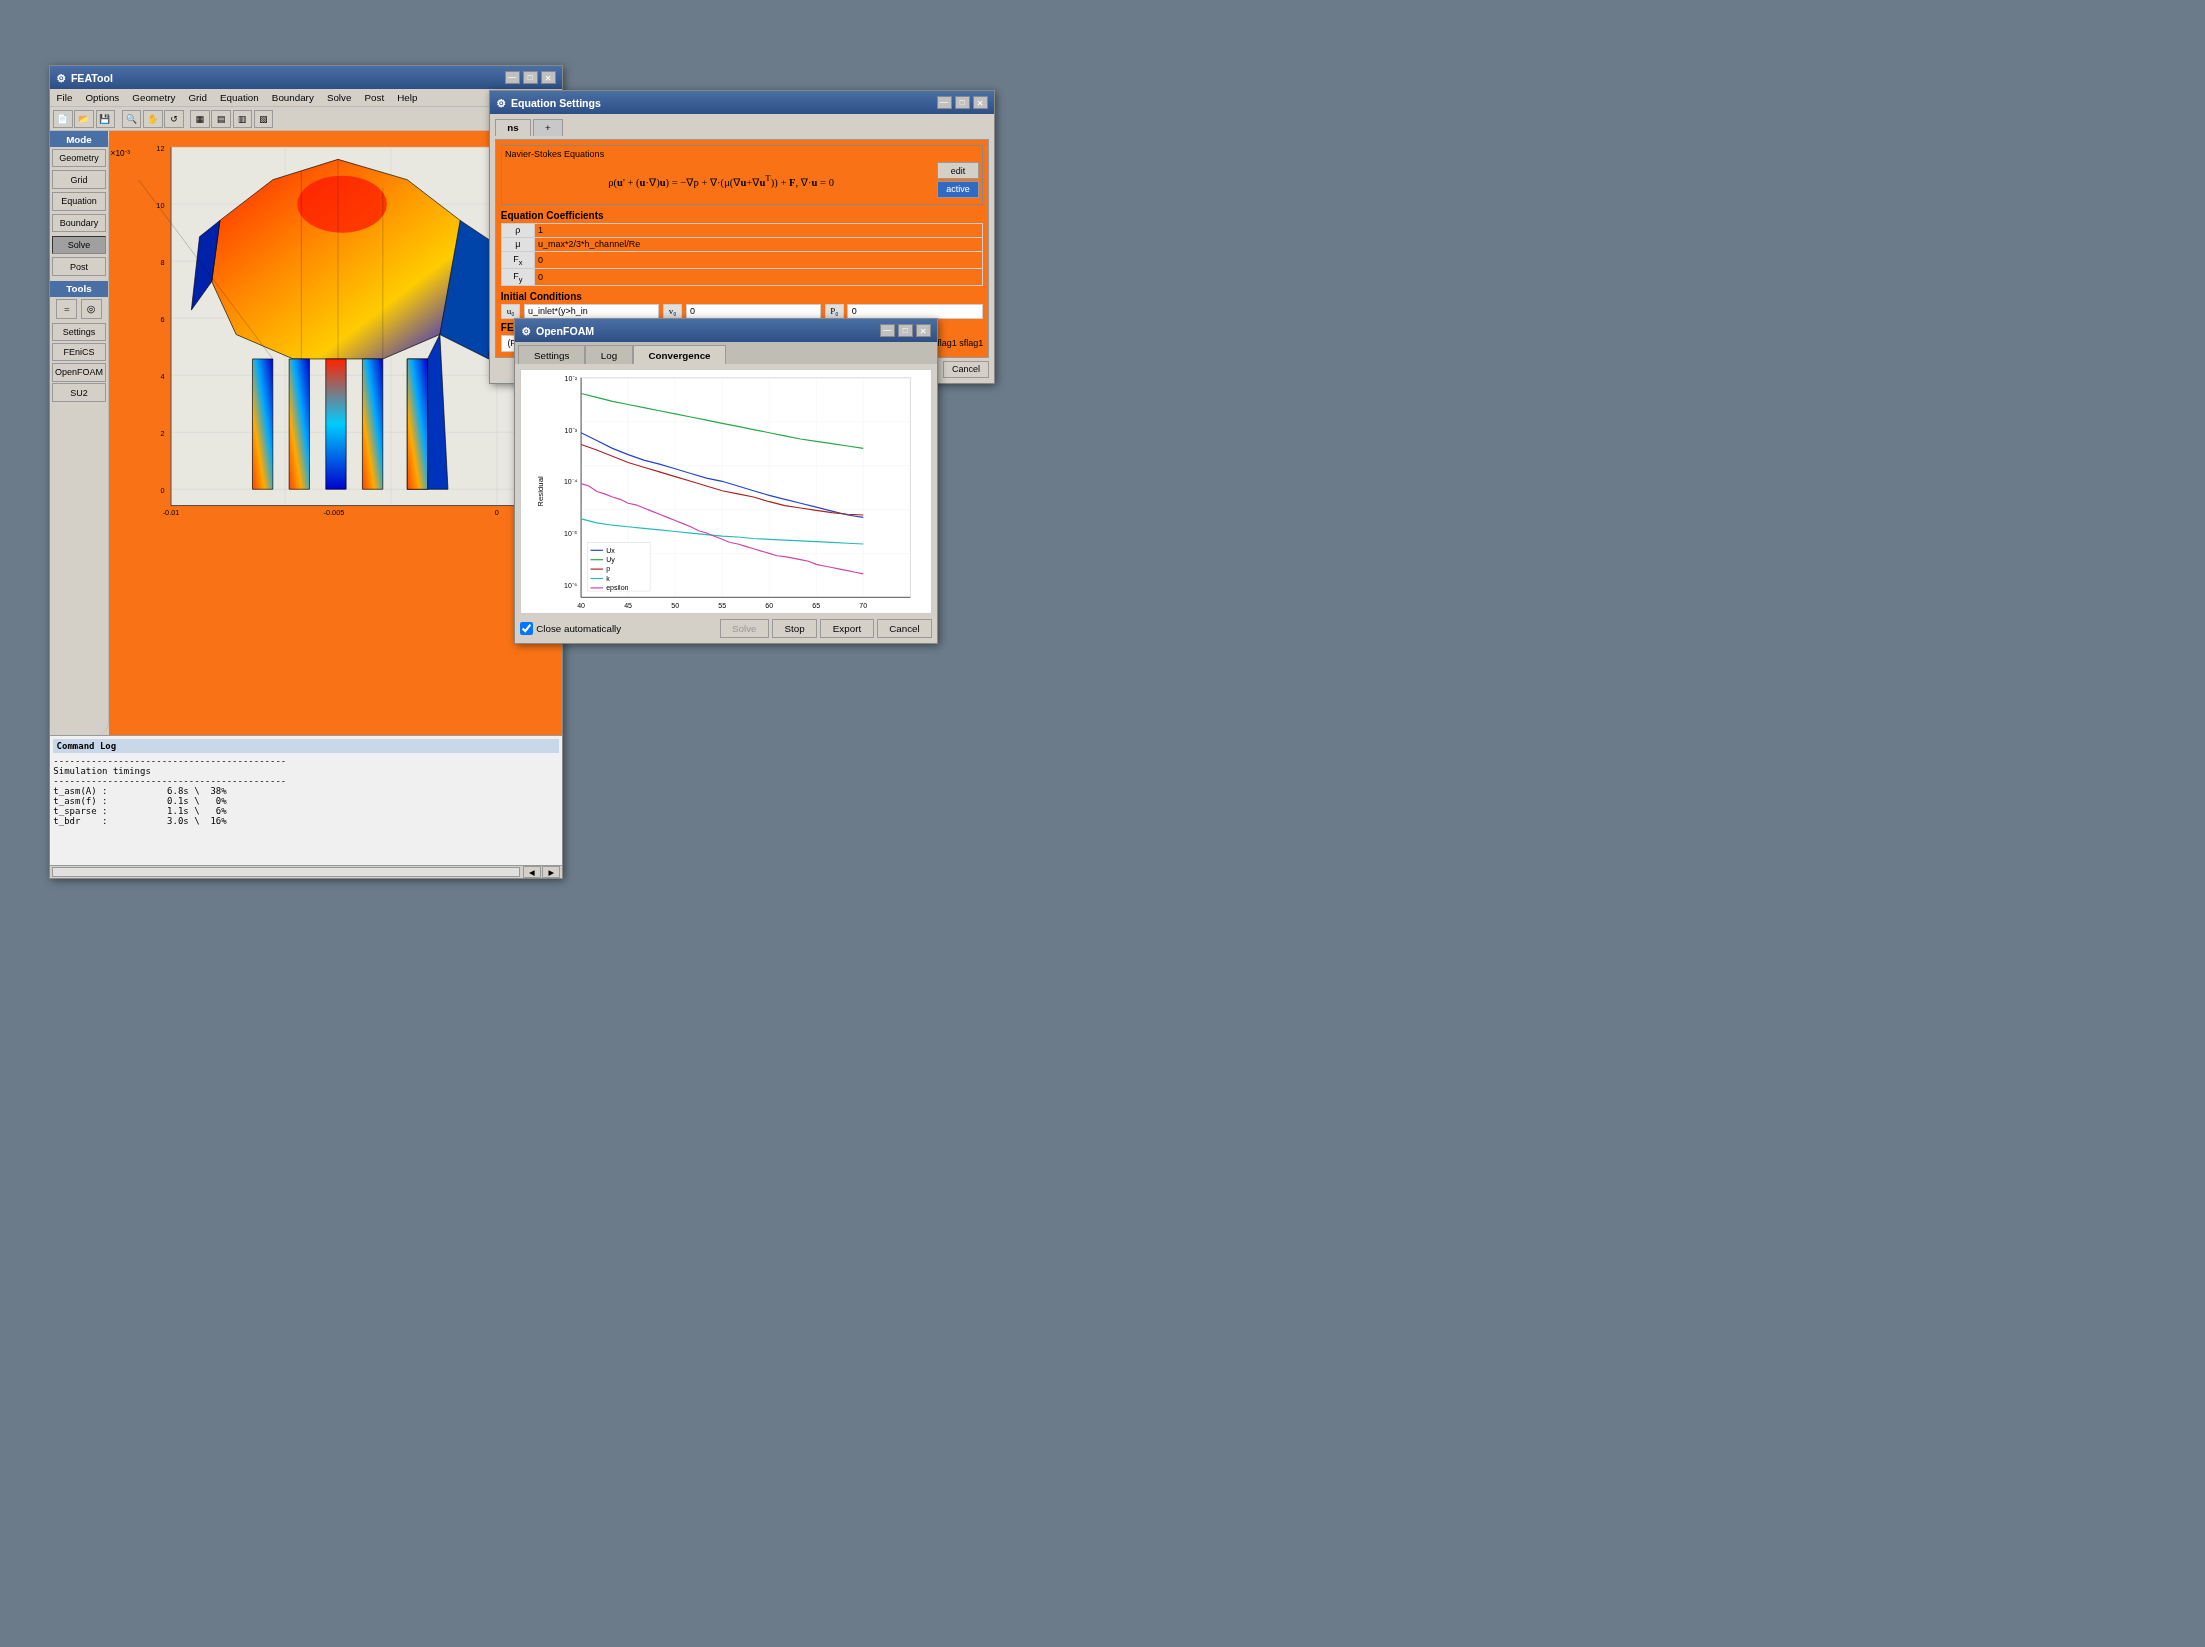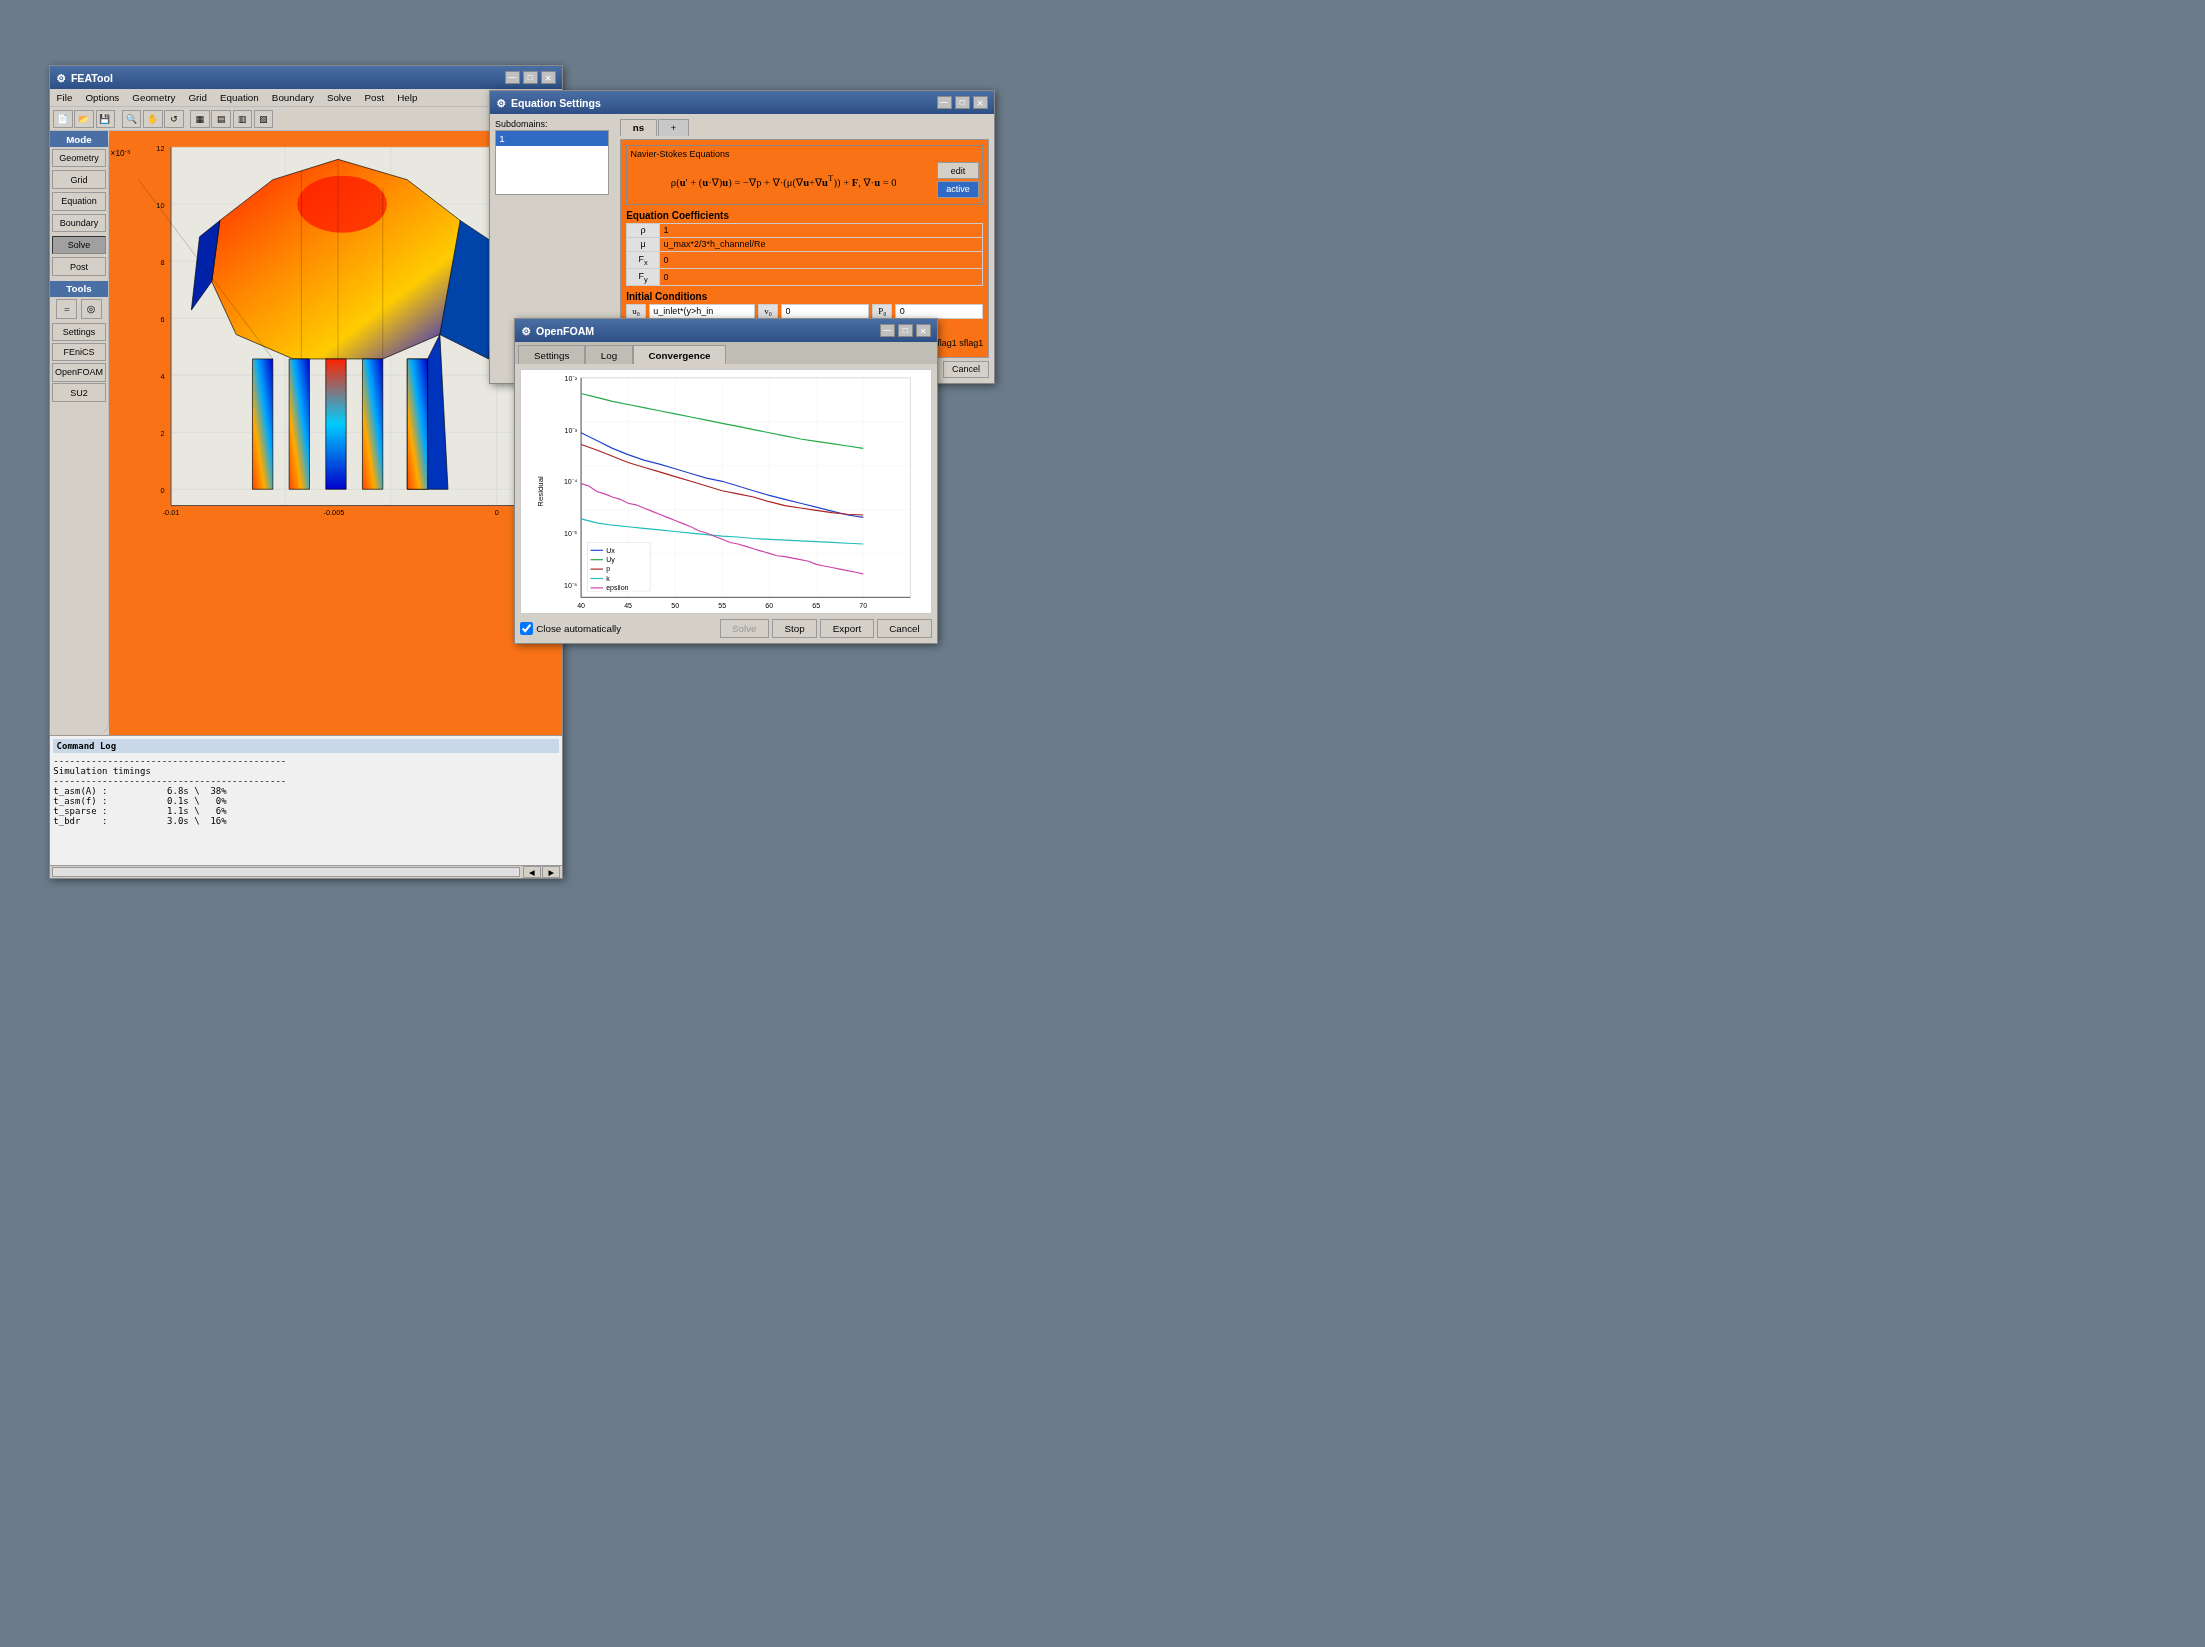--- a/index.html
+++ b/index.html
@@ -670,26 +670,20 @@
     <div class="window-controls">
       <div class="win-btn">—</div>
       <div class="win-btn">□</div>
       <div class="win-btn">✕</div>
     </div>
   </div>
 
   <div class="eq-content">
     <div style="display:flex; gap:4.9px;">
 
-      <div style="display:flex;flex-direction:column;">
-        <div class="subdomains-label">Subdomains:</div>
-        <div class="subdomains-list">
-          <div class="subdomain-item selected">1</div>
-        </div>
-      </div>
 
       <div style="flex:1; display:flex; flex-direction:column;">
 
         <div class="tab-bar">
           <div class="tab active">ns</div>
           <div class="tab">+</div>
         </div>
 
         <div class="eq-panel">
 

